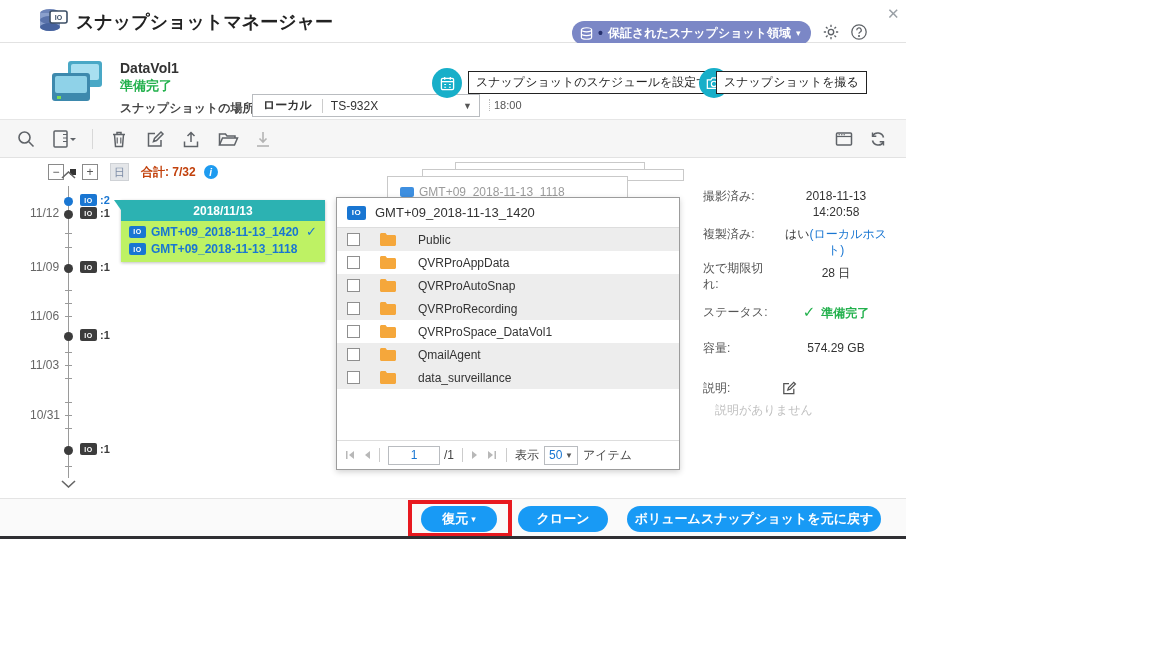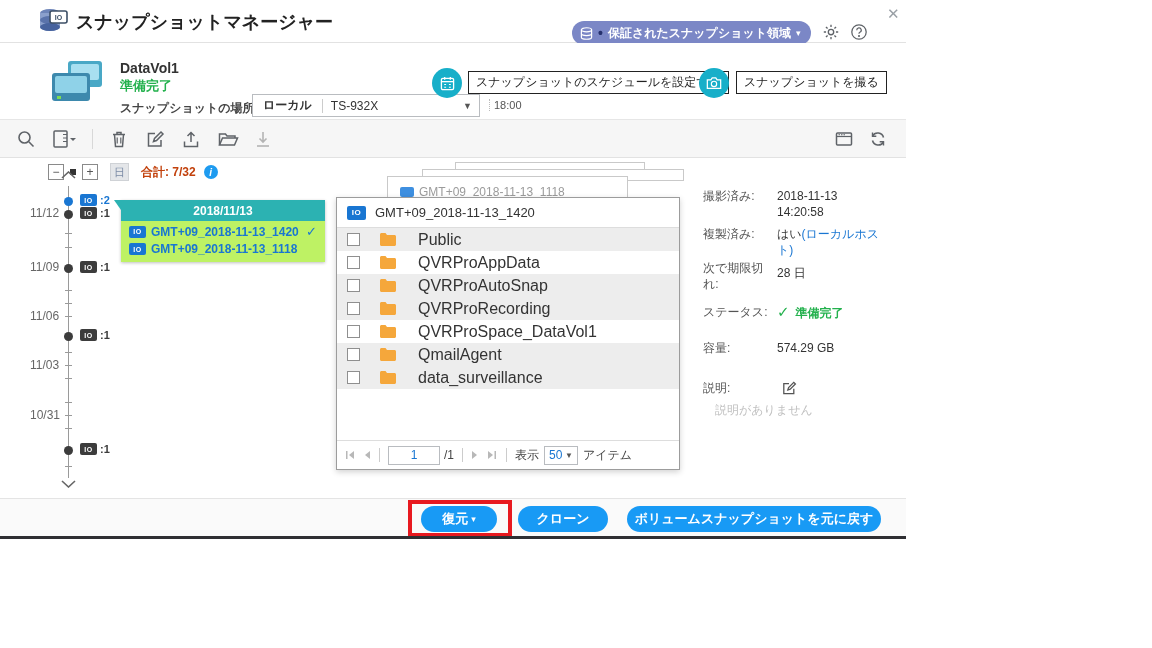--- a/index.html
+++ b/index.html
@@ -95,40 +95,40 @@
   .ghost-text { position:absolute; display:flex; align-items:center; gap:5px; font-size:12px; color:#9b9b9b;
     overflow:hidden; white-space:nowrap; }
   .ghost-io { width:14px; height:10px; background:#3e8fe0; border-radius:2px; flex:none; }
 
   
   .popup { position:absolute; left:336px; top:39px; width:344px; height:273px; background:#fff;
     border:1px solid #9c9c9c; box-shadow:0 2px 6px rgba(0,0,0,.18); }
   .popup-head { height:30px; display:flex; align-items:center; gap:9px; padding:0 10px; border-bottom:1px solid #ddd;
     font-size:13px; color:#333; }
   .popup-head .io-badge { width:19px; height:14px; font-size:8px; }
-  .folder-row { height:23px; display:flex; align-items:center; font-size:16px; color:#333; }
+  .folder-row { height:23px; display:flex; align-items:center; font-size:12px; color:#333; }
   .folder-row.alt { background:#ededed; }
   .folder-row .cbx { width:13px; height:13px; border:1px solid #8f8f8f; background:#fff; margin-left:10px; flex:none; }
   .folder-row .fldr { margin-left:20px; flex:none; }
   .folder-row .fname { margin-left:22px; }
   .pager { position:absolute; left:0; bottom:0; width:100%; height:29px; border-top:1px solid #ddd;
     display:flex; align-items:center; font-size:12px; color:#444; }
   .pg-ic { color:#b8b8b8; margin-left:7px; }
   .pg-sep { width:1px; height:14px; background:#ccc; margin:0 8px; }
   .pg-input { width:52px; height:19px; border:1px solid #b9bcc0; color:#1976d2; font-size:12px;
     display:flex; align-items:center; justify-content:center; }
   .pg-select { width:34px; height:19px; border:1px solid #b9bcc0; color:#1976d2; font-size:12px;
     display:flex; align-items:center; justify-content:space-between; padding:0 4px; margin:0 5px; }
   .pg-select .caret { font-size:8px; color:#555; }
 
   
   .details { position:absolute; left:703px; top:0; width:200px; }
   .d-row { position:absolute; display:flex; }
   .d-label { width:74px; font-size:12px; color:#555; line-height:16px; }
-  .d-value { width:118px; font-size:12px; color:#333; line-height:16px; }
+  .d-value { width:118px; font-size:12px; color:#333; line-height:16px;text-align:center; }
   .d-link { color:#1976d2; }
   .d-green { color:#23b14d; font-weight:bold; }
   .d-check { color:#23b14d; font-size:15px; font-weight:bold; margin-right:6px; }
   .d-edit { color:#555; margin-left:4px; }
   .d-placeholder { position:absolute; font-size:12px; color:#c0c0c0; }
 
   
   .footer { position:absolute; left:0; top:498px; width:906px; height:38px; background:#fafafa;
     border-top:1px solid #e4e4e4; }
   .dlg-bottom { position:absolute; left:0; top:536px; width:906px; height:3px; background:#2f2f33; }
@@ -217,21 +217,21 @@
     <div class="callout" style="left:468px; top:28px;">
       <span>スナップショットのスケジュールを設定する</span>
     </div>
 
     <div class="circle-btn" style="left:699px; top:25px;">
       <svg width="16" height="14" viewBox="0 0 18 15">
         <path d="M1.5 4h4l1.5-2.2h4L12.5 4h4v9.5h-15z" fill="none" stroke="#fff" stroke-width="1.4"></path>
         <circle cx="9" cy="8.5" r="3" fill="none" stroke="#fff" stroke-width="1.3"></circle>
       </svg>
     </div>
-    <div class="callout" style="left:736px; top:28px;">
+    <div class="callout" style="left:716px; top:28px;">
       <span>スナップショットを撮る</span>
     </div>
   </div>
 
   <div class="toolbar">
     <span class="tb-icon">
       <svg width="20" height="20" viewBox="0 0 20 20" fill="none" stroke="currentColor" stroke-width="1.6">
         <circle cx="8.5" cy="8.5" r="5.5"></circle>
             <path d="M12.8 12.8L17.5 17.5"></path>
       </svg>

